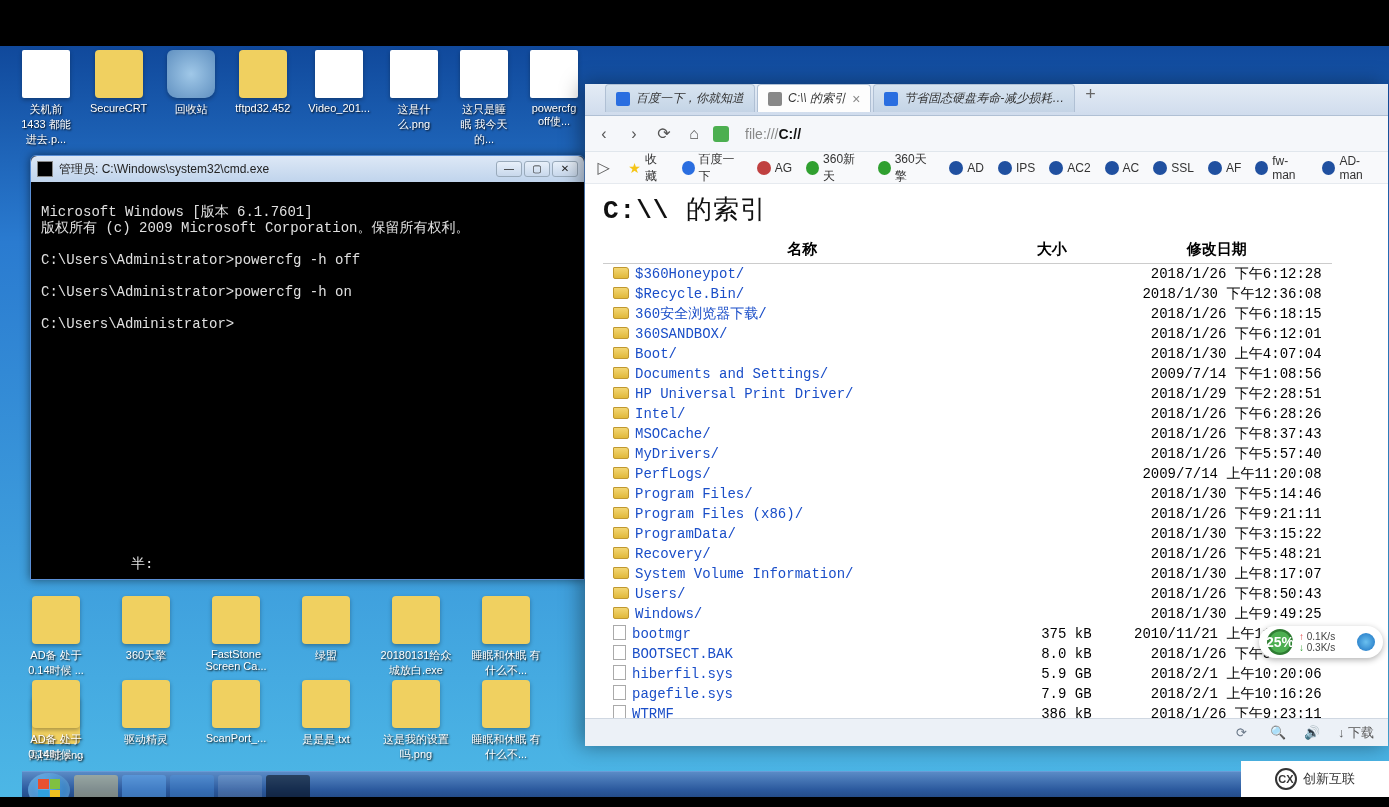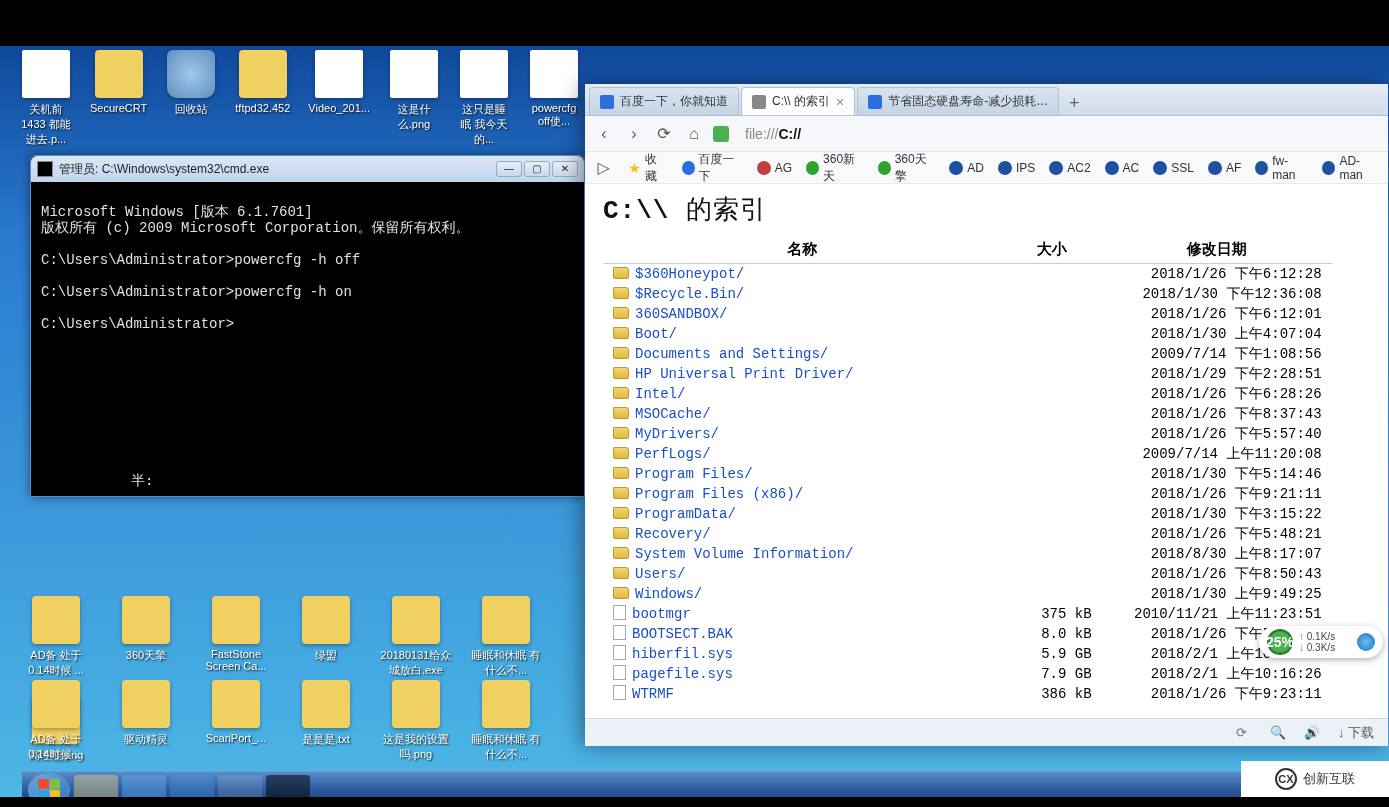--- a/index.html
+++ b/index.html
@@ -16,31 +16,31 @@
 
 .desktop { position:absolute; top:50px; left:20px; width:560px; height:100px; display:flex; gap:18px; }
 .dicon { width:72px; text-align:center; color:#fff; font-size:11px; text-shadow:1px 1px 2px #000; cursor:pointer; }
 .dicon .iconbox { width:48px; height:48px; margin:0 auto 4px; background:#f0d060; border-radius:4px; box-shadow:0 2px 4px rgba(0,0,0,0.3); }
 .dicon .iconbox.file { background:#fff; border-radius:2px; }
 .dicon .iconbox.bin { background:radial-gradient(#a0c8e8,#6090c0); border-radius:6px 6px 10px 10px; }
 
 .desktop2 { position:absolute; top:596px; left:20px; width:560px; display:flex; gap:18px; flex-wrap:wrap; }
 
 
-.cmdwin { position:absolute; top:155px; left:30px; width:555px; height:342px; border:1px solid #5a8fd6; border-radius:6px 6px 0 0; box-shadow:0 0 10px rgba(0,0,0,0.5); background:#000; }
+.cmdwin { position:absolute; top:155px; left:30px; width:555px; height:425px; border:1px solid #5a8fd6; border-radius:6px 6px 0 0; box-shadow:0 0 10px rgba(0,0,0,0.5); background:#000; }
 .cmdtitle { height:26px; background:linear-gradient(#dde8f6,#c0d4ec); display:flex; align-items:center; padding:0 6px; font-size:12px; color:#222; border-radius:6px 6px 0 0; }
 .cmdtitle .cmdicon { width:16px; height:16px; background:#000; border:1px solid #888; margin-right:6px; }
 .cmdtitle .winbtns { margin-left:auto; display:flex; gap:2px; }
 .cmdtitle .winbtn { width:26px; height:16px; background:linear-gradient(#e8f0fa,#c8d8ec); border:1px solid #9ab; border-radius:3px; font-size:10px; text-align:center; line-height:14px; cursor:pointer; }
 .cmdbody { padding:22px 10px; font-family:Consolas,"Courier New",monospace; font-size:14px; color:#e0e0e0; line-height:16px; white-space:pre; }
 .cmdbottom { position:absolute; bottom:6px; left:100px; color:#e0e0e0; font-family:Consolas,monospace; font-size:14px; }
 
 
 .browser { position:absolute; top:84px; left:585px; width:803px; height:662px; background:#fafbfc; box-shadow:-4px 0 20px rgba(0,0,0,0.4); }
-.tabs { height:32px; background:linear-gradient(#e4ecf5,#d0dced); display:flex; align-items:flex-end; padding:0 4px; border-bottom:1px solid #b0c0d4; }
+.tabs { height:32px; background:linear-gradient(#e4ecf5,#d0dced); display:flex; align-items:flex-start; padding:0 20px; border-bottom:1px solid #b0c0d4;font-style:italic; }
 .tab { height:28px; padding:0 10px; display:flex; align-items:center; gap:6px; font-size:12px; color:#333; border:1px solid #b0c0d4; border-bottom:none; border-radius:4px 4px 0 0; margin-right:2px; cursor:pointer; min-width:0; }
 .tab.active { background:#fdfdfd; }
 .tab.inactive { background:linear-gradient(#d8e4f0,#c4d4e6); }
 .tab .favicon { width:14px; height:14px; flex-shrink:0; }
 .tab .tabclose { margin-left:auto; color:#888; font-size:14px; cursor:pointer; }
 .tab .label { white-space:nowrap; overflow:hidden; text-overflow:ellipsis; max-width:160px; }
 .newtab { width:26px; height:22px; text-align:center; color:#666; font-size:18px; cursor:pointer; }
 
 .navbar { height:36px; background:#f5f7fa; display:flex; align-items:center; padding:0 8px; gap:8px; border-bottom:1px solid #e0e6ec; }
 .navbtn { width:22px; height:22px; display:flex; align-items:center; justify-content:center; color:#555; cursor:pointer; font-size:16px; }
@@ -307,20 +307,25 @@
             <td class="name"><span class="foldericon"></span>$360Honeypot/</td>
             <td class="size"></td>
             <td class="date">2018/1/26 下午6:12:28</td>
           </tr>
           <tr>
             <td class="name"><span class="foldericon"></span>$Recycle.Bin/</td>
             <td class="size"></td>
             <td class="date">2018/1/30 下午12:36:08</td>
           </tr>
           <tr>
+            <td class="name"><span class="foldericon"></span>360安全浏览器下载/</td>
+            <td class="size"></td>
+            <td class="date">2018/1/26 下午6:18:15</td>
+          </tr>
+          <tr>
             <td class="name"><span class="foldericon"></span>360SANDBOX/</td>
             <td class="size"></td>
             <td class="date">2018/1/26 下午6:12:01</td>
           </tr>
           <tr>
             <td class="name"><span class="foldericon"></span>Boot/</td>
             <td class="size"></td>
             <td class="date">2018/1/30 上午4:07:04</td>
           </tr>
           <tr>
@@ -369,21 +374,21 @@
             <td class="date">2018/1/30 下午3:15:22</td>
           </tr>
           <tr>
             <td class="name"><span class="foldericon"></span>Recovery/</td>
             <td class="size"></td>
             <td class="date">2018/1/26 下午5:48:21</td>
           </tr>
           <tr>
             <td class="name"><span class="foldericon"></span>System Volume Information/</td>
             <td class="size"></td>
-            <td class="date">2018/8/30 上午8:17:07</td>
+            <td class="date">2018/1/30 上午8:17:07</td>
           </tr>
           <tr>
             <td class="name"><span class="foldericon"></span>Users/</td>
             <td class="size"></td>
             <td class="date">2018/1/26 下午8:50:43</td>
           </tr>
           <tr>
             <td class="name"><span class="foldericon"></span>Windows/</td>
             <td class="size"></td>
             <td class="date">2018/1/30 上午9:49:25</td>

